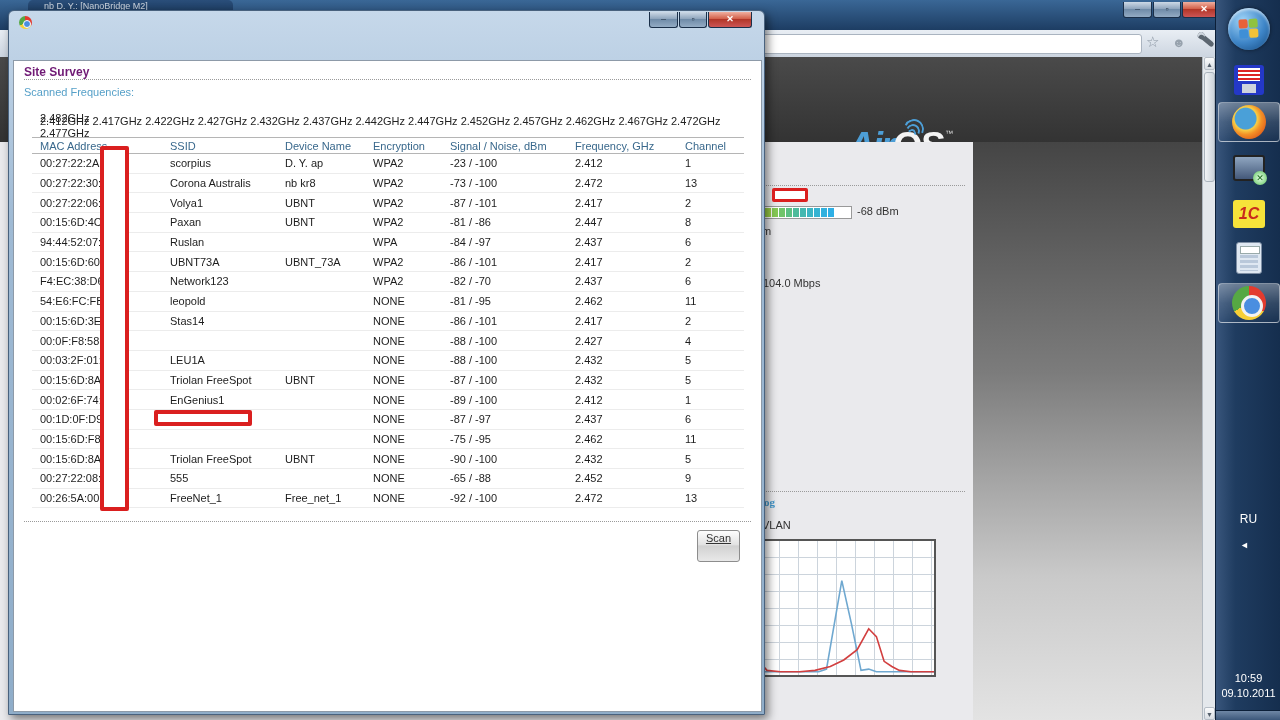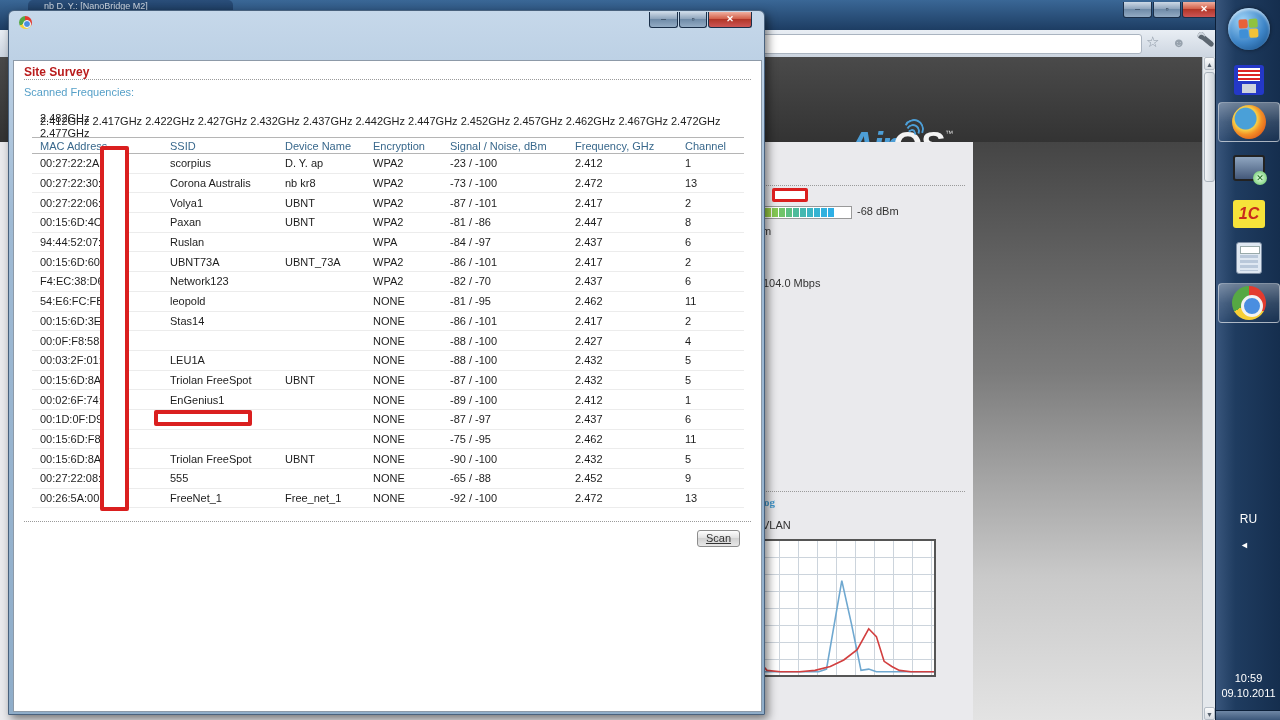--- a/index.html
+++ b/index.html
@@ -137,32 +137,32 @@
     background:linear-gradient(#eef2f6,#dde4eb); border:1px solid #b9c4d0; }
   .p-urlfield { position:absolute; left:5px; top:3px; width:738px; height:18px; background:#fff;
     border:1px solid #a9b4c0; border-radius:2px; font-size:12px; line-height:16px; }
   .p-globe { position:absolute; left:5px; top:3px; width:10px; height:10px; border:1.5px solid #8a949e;
     border-radius:50%; }
   .p-globe:after { content:""; position:absolute; left:0px; top:3px; width:7px; height:1.5px; background:#8a949e; }
   .url-host { position:absolute; left:22px; color:#111; font-weight:bold; }
   .url-path { position:absolute; left:101px; color:#9a9a9a; }
   .p-content { position:absolute; left:4px; top:49px; width:749px; height:652px;
     background:#fff; border:1px solid #8d9aa8; font-size:11px; color:#222; }
-  .ss-heading { position:absolute; left:10px; top:4px; font-size:12px; font-weight:bold; color:#b91c1c; }
+  .ss-heading { position:absolute; left:10px; top:4px; font-size:12px; font-weight:bold; color:#701a75; }
   .ss-dot1 { left:10px; top:18px; width:727px; }
   .ss-freqlabel { position:absolute; left:10px; top:25px; color:#56a0c8; }
   .ss-freq1 { position:absolute; left:26px; top:54px; color:#222; }
   .ss-freq2 { position:absolute; left:26px; top:51px; color:#222; }
   table.survey { position:absolute; left:18px; top:76px; width:712px; border-collapse:collapse; table-layout:fixed; }
   table.survey th { font-size:11px; font-weight:normal; color:#39688c; text-align:left;
     border-top:1px solid #b5b5b5; border-bottom:1px solid #b5b5b5; height:16px; padding:0 0 0 8px; }
   table.survey td { font-size:11px; color:#1d1d1d; height:19.7px; padding:0 0 0 8px;
     border-bottom:1px solid #ececec; white-space:nowrap; overflow:hidden; }
   .ss-dot2 { left:10px; top:460px; width:727px; }
-  .scan-btn { position:absolute; left:683px; top:469px; width:43px; height:17px; line-height:15px;text-decoration:underline; }
+  .scan-btn { position:absolute; left:683px; top:469px; width:43px; height:32px; line-height:15px;text-decoration:underline; }
 
   
   .red-rect { position:absolute; background:#fff; border:4px solid #da1f1f; border-radius:2px; z-index:50; }
   .ann-mac { left:100px; top:146px; width:29px; height:365px; }
   .ann-ssid { left:154px; top:410px; width:98px; height:16px; }
   .ann-status { left:772px; top:188px; width:36px; height:14px; border-width:3px; }
 </style>
 </head>
 <body>
 

